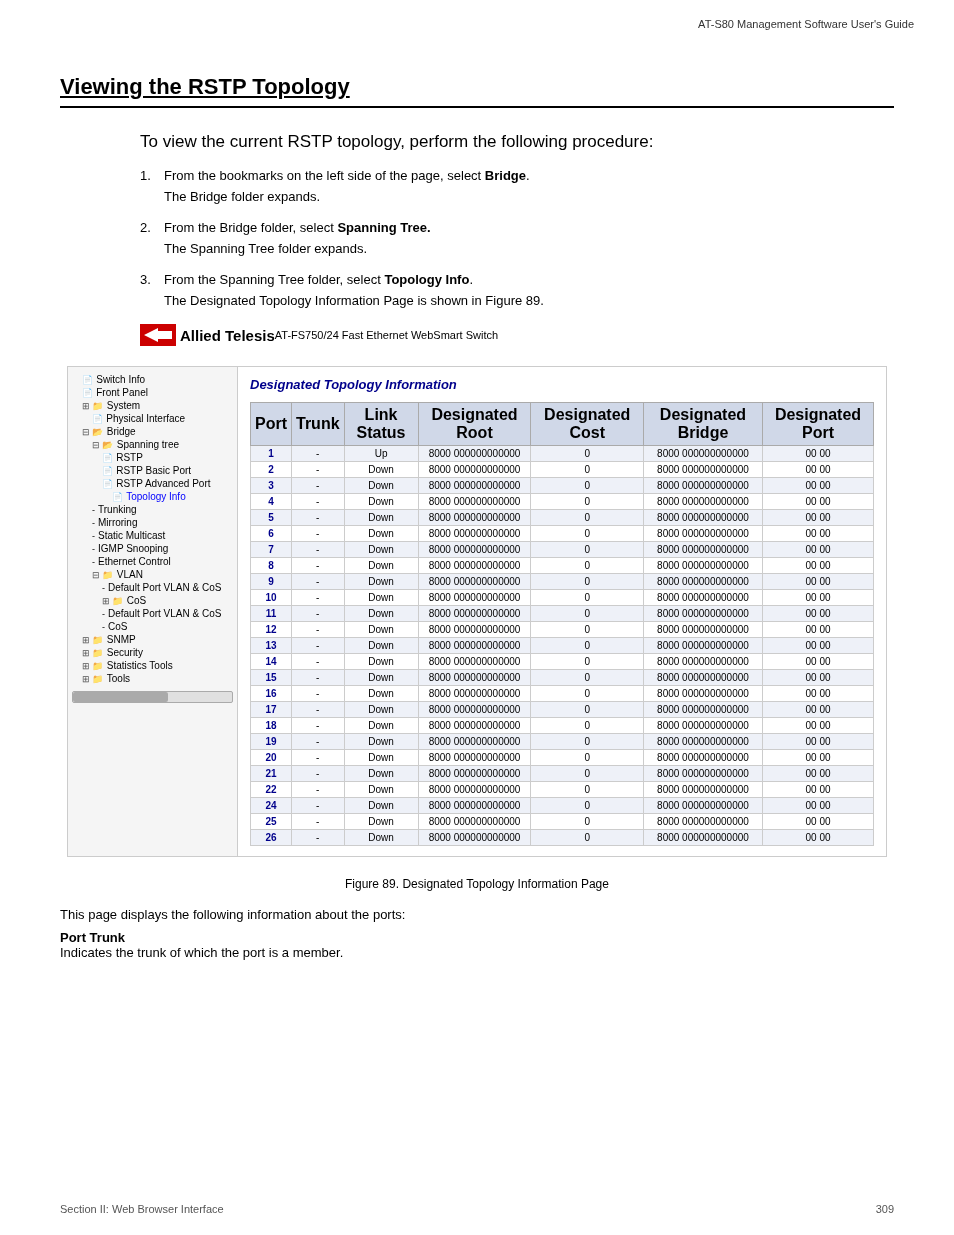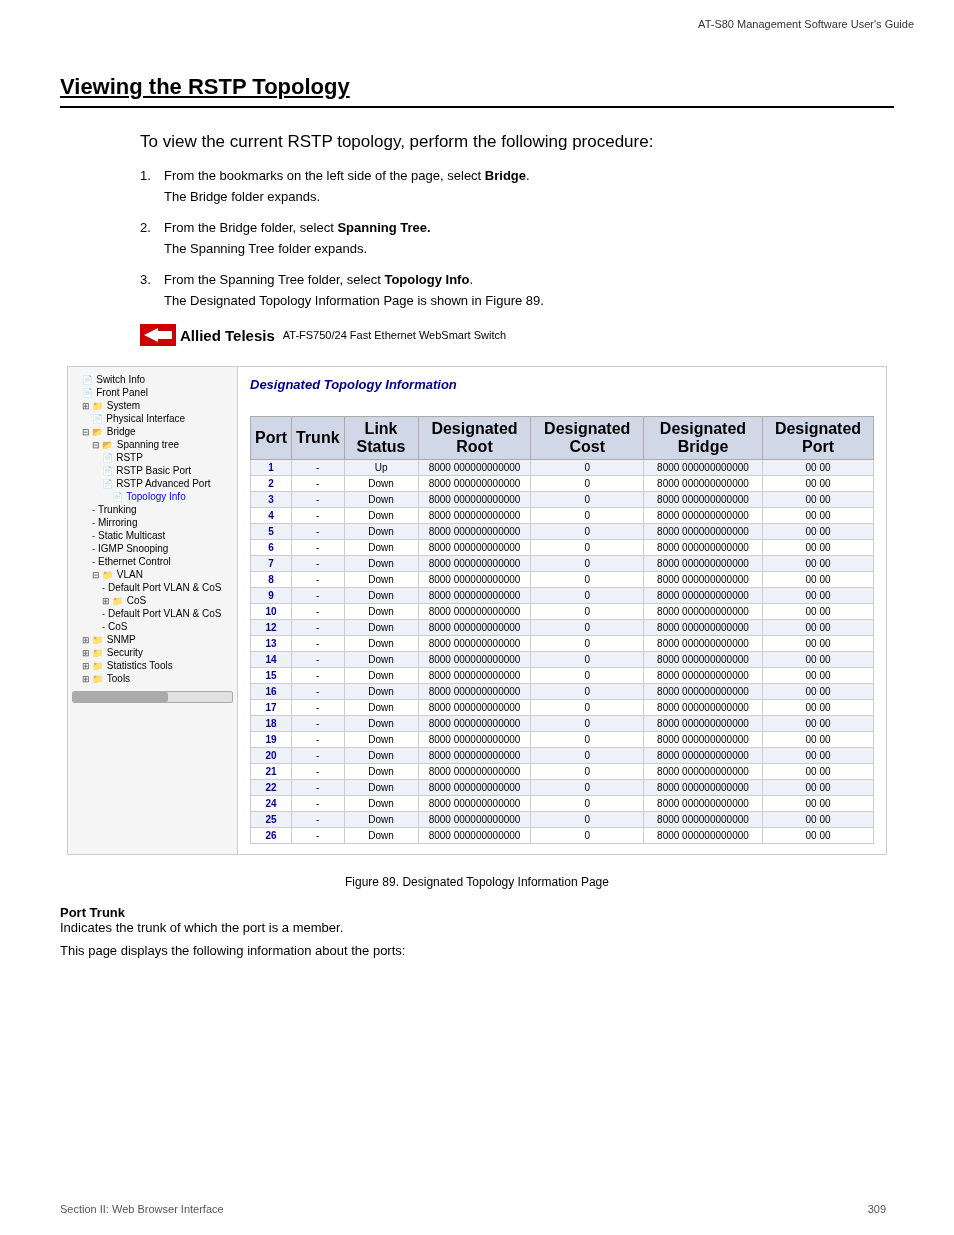--- a/index.html
+++ b/index.html
@@ -97,26 +97,25 @@
     .main-panel {
       flex: 1;
       padding: 10px 12px;
       background: #fff;
     }
     .panel-title {
       color: #00008B;
       font-style: italic;
       font-weight: bold;
       font-size: 13px;
-      margin-bottom: 24px;
+      margin-bottom: 10px;
     }
     .logo-bar {
       display: flex;
       align-items: center;
-      gap: 8px;
       margin: 14px 0 8px 0;
     }
     .logo-symbol {
       display: flex;
       align-items: center;
       gap: 4px;
     }
     table.data-table {
       width: 100%;
       border-collapse: collapse;
@@ -152,21 +151,21 @@
       font-size: 13px;
       margin-bottom: 8px;
     }
     .term-bold {
       font-weight: bold;
     }
     .page-footer {
       position: absolute;
       bottom: 20px;
       left: 0;
-      right: 8px;
+      right: 0;
       display: flex;
       justify-content: space-between;
       padding: 0 60px;
       font-size: 11px;
       color: #555;
     }
     .bold { font-weight: bold; }
   </style>
 </head>
 <body>
@@ -421,20 +420,29 @@
             <tr>
               <td>10</td>
               <td>-</td>
               <td>Down</td>
               <td>8000 000000000000</td>
               <td>0</td>
               <td>8000 000000000000</td>
               <td>00 00</td>
             </tr>
             <tr>
+              <td>11</td>
+              <td>-</td>
+              <td>Down</td>
+              <td>8000 000000000000</td>
+              <td>0</td>
+              <td>8000 000000000000</td>
+              <td>00 00</td>
+            </tr>
+            <tr>
               <td>12</td>
               <td>-</td>
               <td>Down</td>
               <td>8000 000000000000</td>
               <td>0</td>
               <td>8000 000000000000</td>
               <td>00 00</td>
             </tr>
             <tr>
               <td>13</td>
@@ -553,24 +561,24 @@
               <td>8000 000000000000</td>
               <td>00 00</td>
             </tr>
           </tbody>
       </table>
     </div>
   </div>
 
   <p class="figure-caption">Figure 89. Designated Topology Information Page</p>
 
+  <p class="body-text">This page displays the following information about the ports:</p>
+
   <p class="body-text">
     <span class="bold term-bold">Port Trunk</span><br>
     <span>Indicates the trunk of which the port is a member.</span>
   </p>
-
-  <p class="body-text">This page displays the following information about the ports:</p>
 </div>
 
 <div class="page-footer">
   <span>Section II: Web Browser Interface</span>
   <span>309</span>
 </div>
 
 </body></html>

